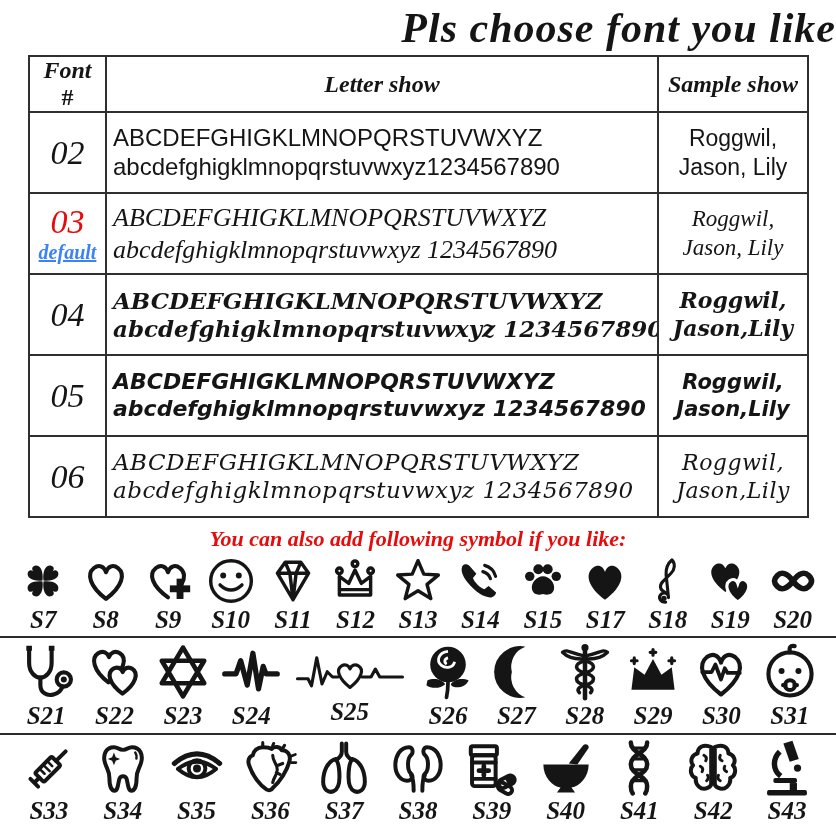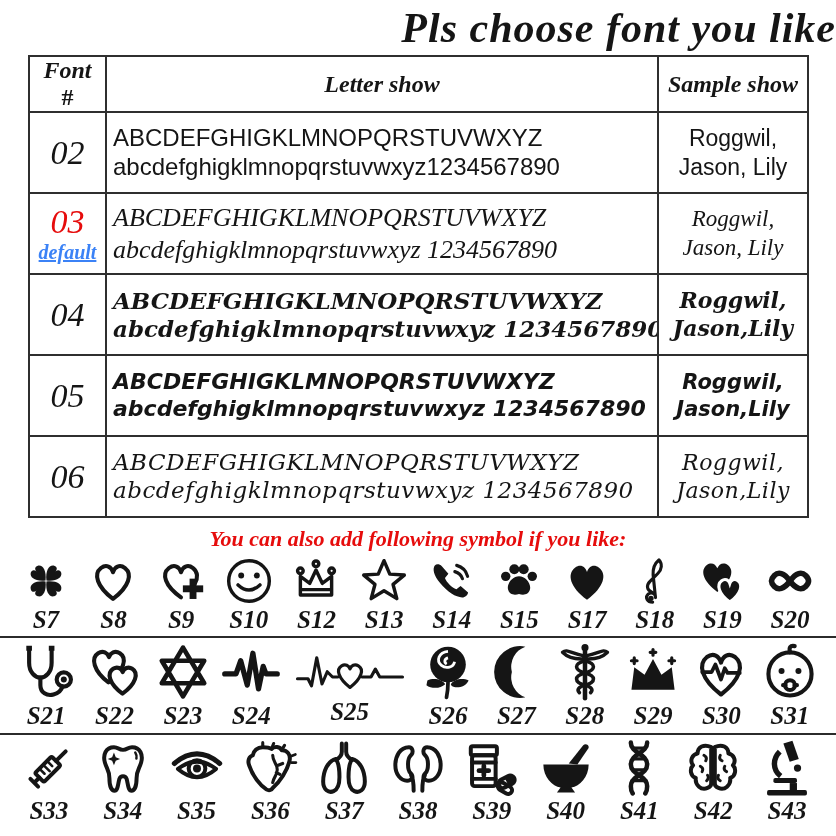--- a/index.html
+++ b/index.html
@@ -146,20 +146,26 @@
       <svg viewBox="0 0 32 32">
         <circle class="st" cx="16" cy="16" r="13"></circle>
           <circle class="fl" cx="11" cy="12.5" r="1.9"></circle>
           <circle class="fl" cx="21" cy="12.5" r="1.9"></circle>
           <path class="st" d="M9 18.5 Q16 25 23 18.5"></path>
       </svg>
       <div class="symlabel">S10</div>
     </div>
     <div class="symcell">
       <svg viewBox="0 0 32 32">
+          <path class="st" d="M6 11 L11 4 H21 L26 11 L16 28Z M6 11 H26 M11 4 L14 11 L16 28 M21 4 L18 11 L16 28"></path>
+        </svg>
+      <div class="symlabel">S11</div>
+    </div>
+    <div class="symcell">
+      <svg viewBox="0 0 32 32">
         <path class="st" d="M6 25 V13 L12 17.5 L16 9 L20 17.5 L26 13 V25 Z M6 21.5 H26"></path>
         <circle class="st" cx="6" cy="9.5" r="1.8"></circle>
           <circle class="st" cx="16" cy="5" r="1.8"></circle>
           <circle class="st" cx="26" cy="9.5" r="1.8"></circle>
       </svg>
       <div class="symlabel">S12</div>
     </div>
     <div class="symcell">
       <svg viewBox="0 0 32 32">
           <path class="st" d="M16 3 L19.7 11.6 L29 12.2 L21.8 18.2 L24.2 27.3 L16 22.2 L7.8 27.3 L10.2 18.2 L3 12.2 L12.3 11.6Z"></path>

